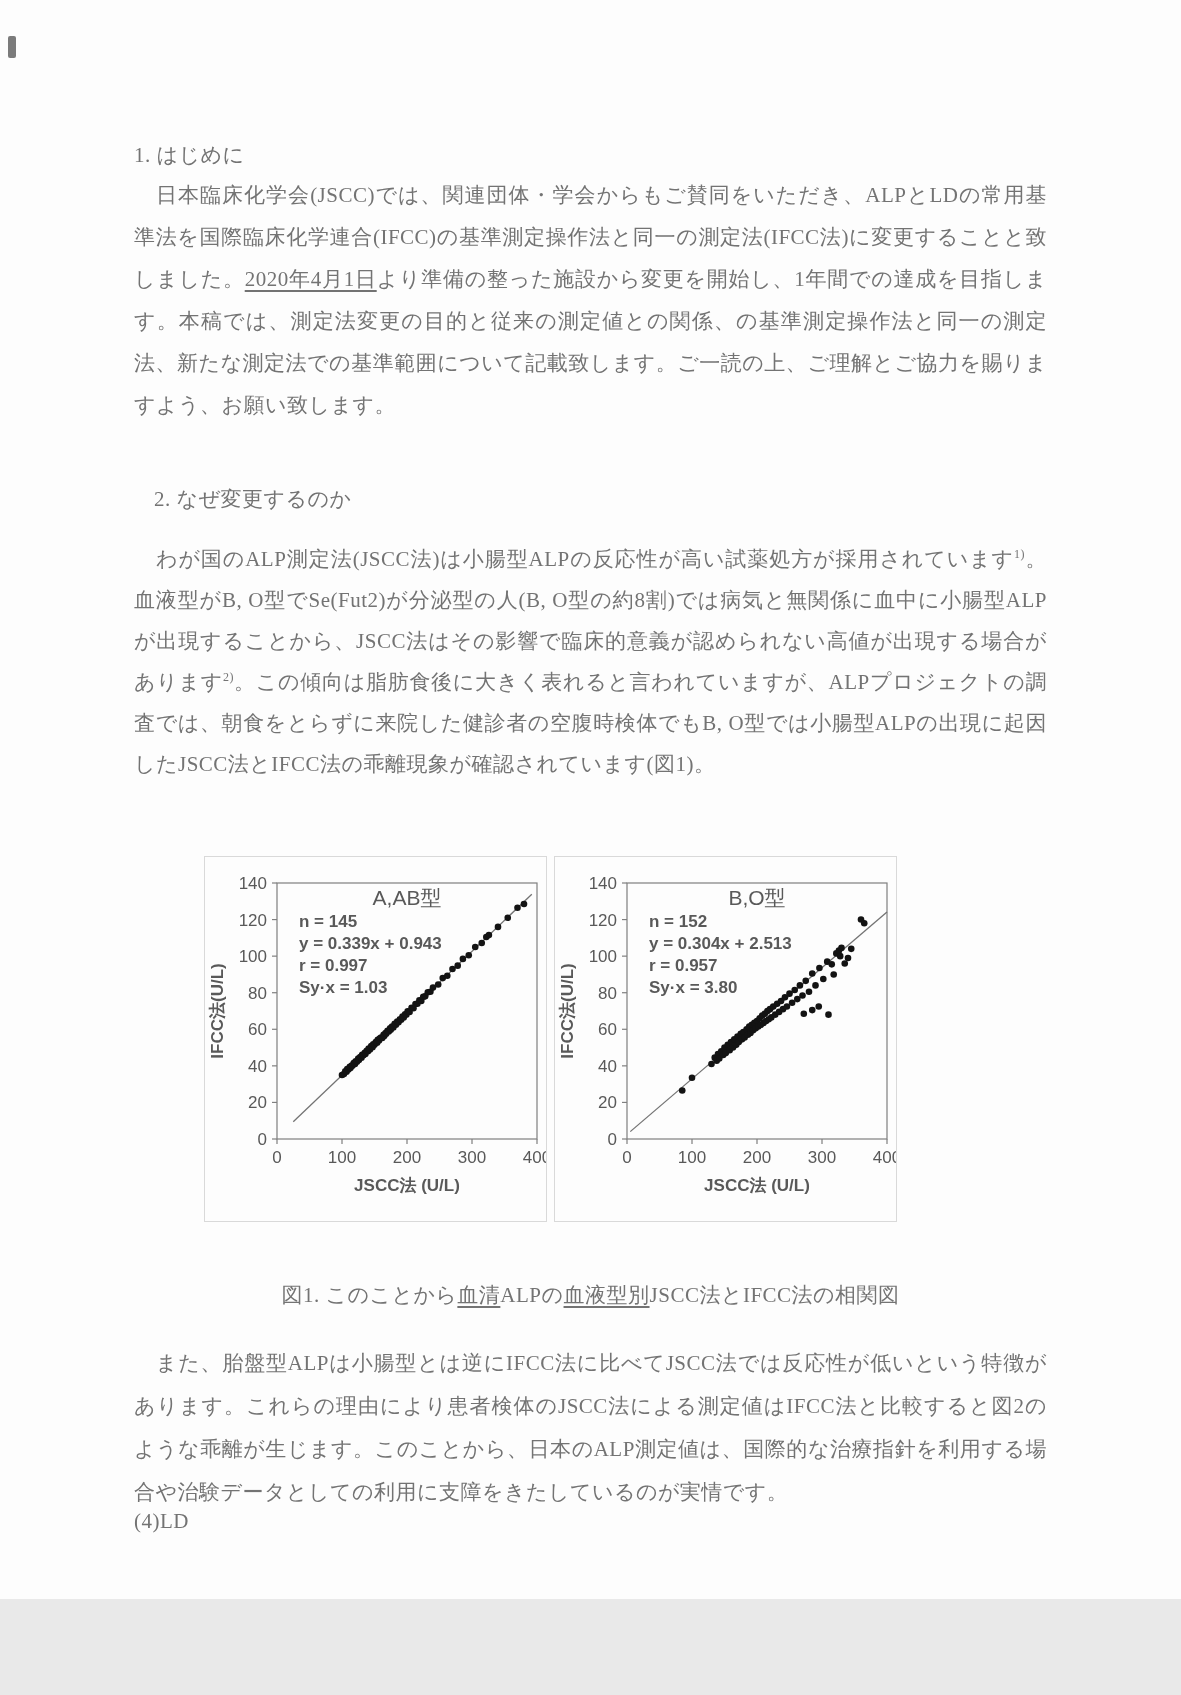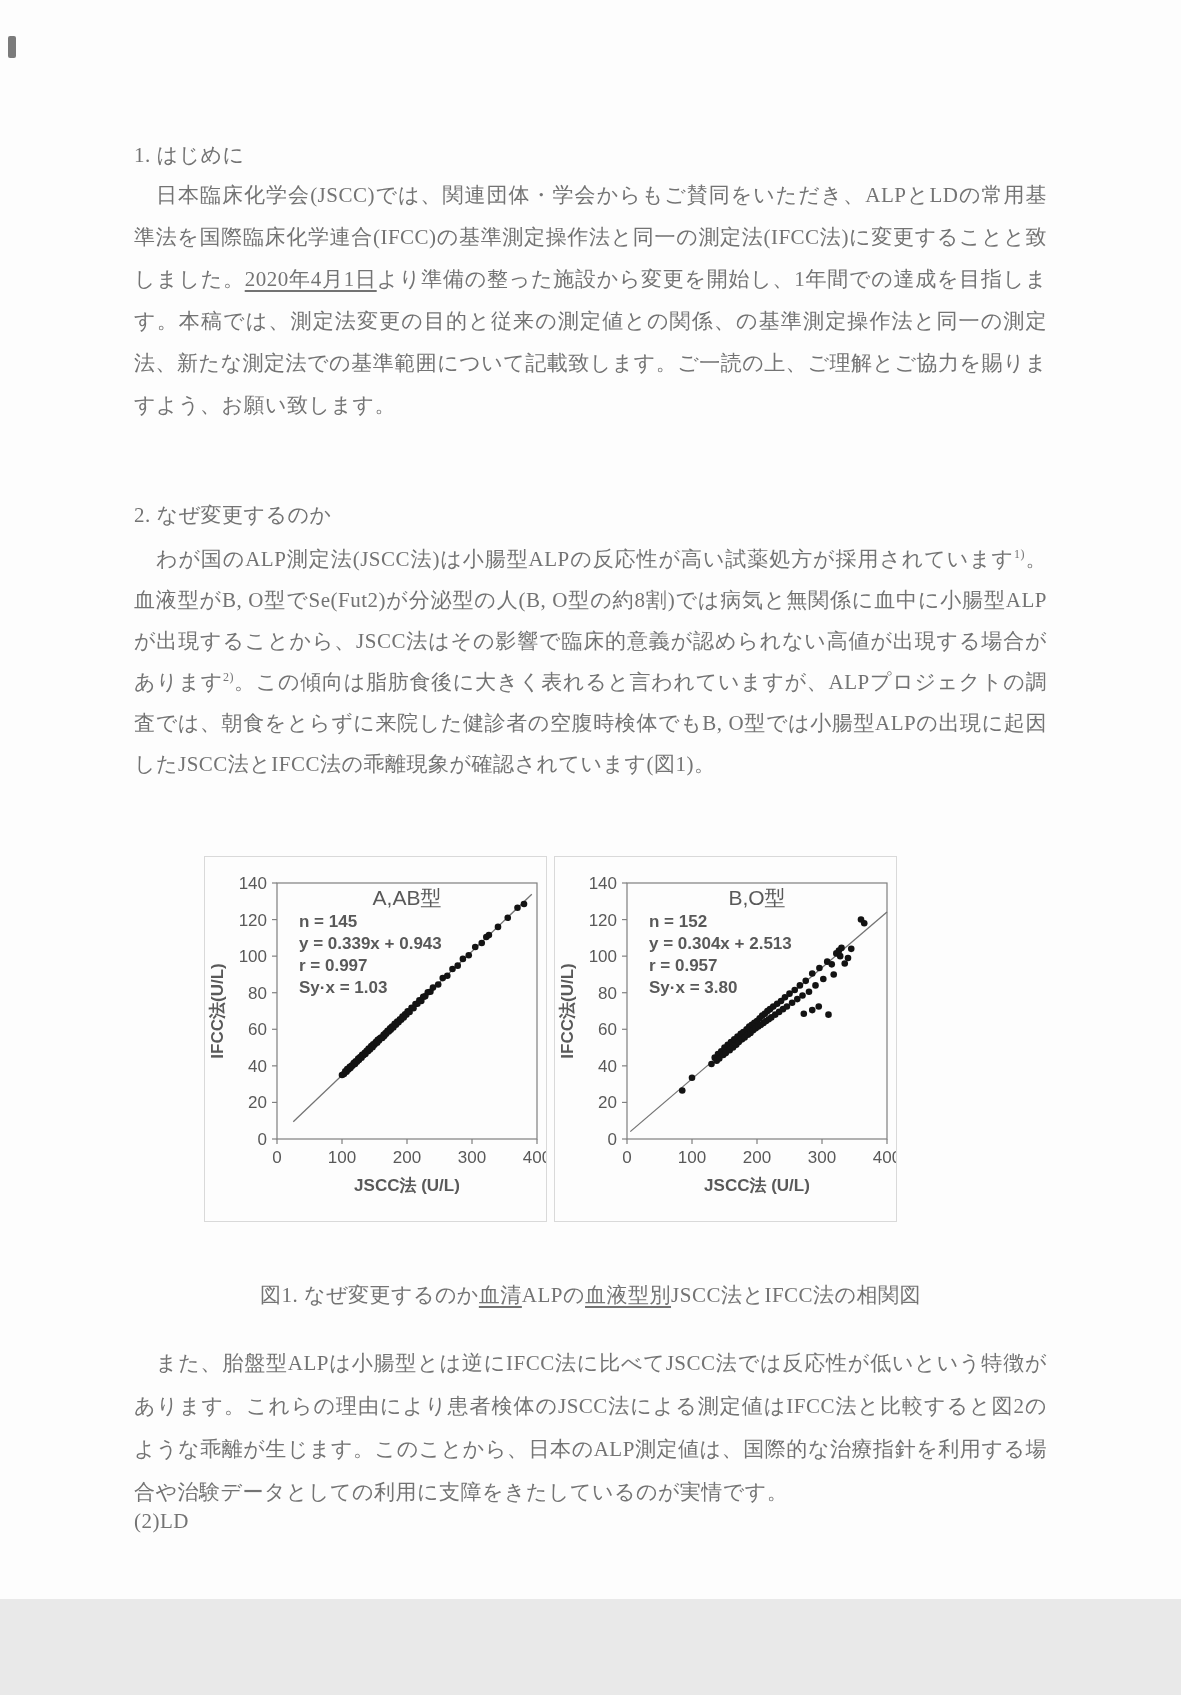--- a/index.html
+++ b/index.html
@@ -15,21 +15,21 @@
   }
   .block{
     position:absolute;left:134px;width:913px;
     font-size:21px;line-height:42px;
     text-align:justify;letter-spacing:0.5px;
     white-space:pre-wrap;
   }
   .heading{font-size:21px;line-height:30px;}
   #para1{top:174px;}
   #h1{top:140px;}
-  #h2{top:500px;}
+  #h2{top:484px;margin-left:20px;}
   #sub1{top:524px;}
   #para2{top:539px;line-height:41px;}
   #caption{top:1274px;text-align:center;}
   #para3{top:1342px;line-height:43px;}
   #sub2{top:1506px;}
   .u{text-decoration:underline;text-underline-offset:4px;}
   .sup{vertical-align:super;font-size:12px;line-height:0;}
   .figure-row{
     position:absolute;left:204px;top:856px;
     display:flex;gap:7px;
@@ -300,19 +300,19 @@
           <circle cx="293" cy="100.97142857142856" r="3.3" fill="#131313"></circle>
           <circle cx="296.25" cy="91.82857142857142" r="3.3" fill="#131313"></circle>
           <circle cx="306" cy="62.571428571428584" r="3.3" fill="#131313"></circle>
           <circle cx="309.25" cy="66.22857142857143" r="3.3" fill="#131313"></circle>
           <text x="202" y="334" text-anchor="middle" font-size="17" font-weight="bold" fill="#595959" font-family="&quot;Liberation Sans&quot;,&quot;DejaVu Sans&quot;,sans-serif">JSCC法 (U/L)</text>
           <text text-anchor="middle" font-size="17" font-weight="bold" fill="#595959" transform="translate(18 154) rotate(-90)" font-family="&quot;Liberation Sans&quot;,&quot;DejaVu Sans&quot;,sans-serif">IFCC法(U/L)</text>
         </svg>
     </div>
   </div>
 
-  <div class="block" id="caption"><span>図1. なぜ変更するのか</span><span class="u">血清</span><span>ALPの</span><span class="u">血液型別</span><span>JSCC法とIFCC法の相関図</span></div>
+  <div class="block" id="caption"><span>図1. このことから</span><span class="u">血清</span><span>ALPの</span><span class="u">血液型別</span><span>JSCC法とIFCC法の相関図</span></div>
 
   <div class="block" id="para3"><span>　また、胎盤型ALPは小腸型とは逆にIFCC法に比べてJSCC法では反応性が低いという特徴があります。これらの理由により患者検体のJSCC法による測定値はIFCC法と比較すると図2のような乖離が生じます。このことから、日本のALP測定値は、国際的な治療指針を利用する場合や治験データとしての利用に支障をきたしているのが実情です。</span></div>
 
-  <div class="block heading" id="sub2">(2)LD</div>
+  <div class="block heading" id="sub2">(4)LD</div>
 
 </div>
 
 </body></html>

